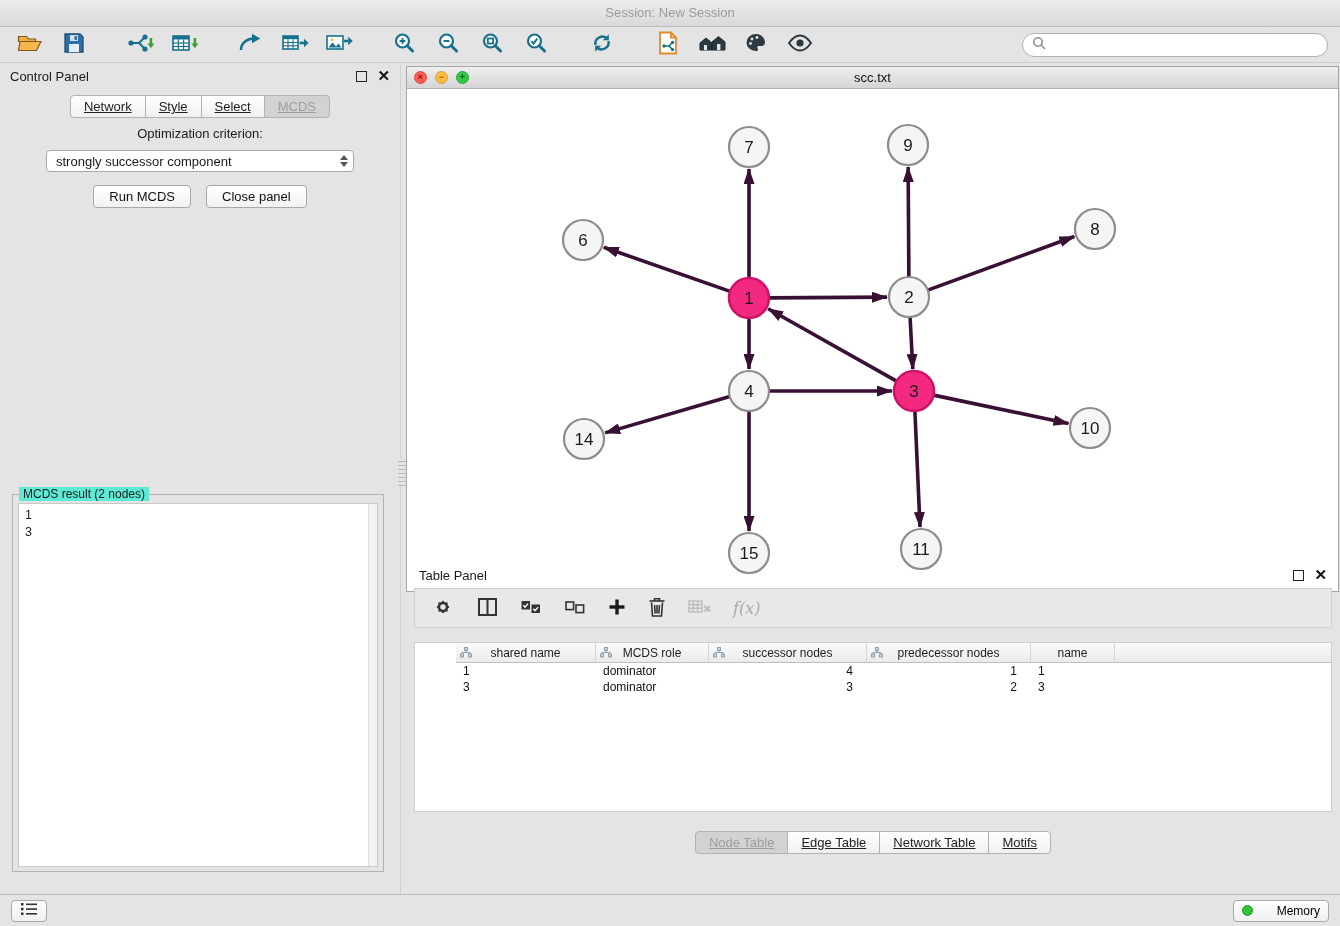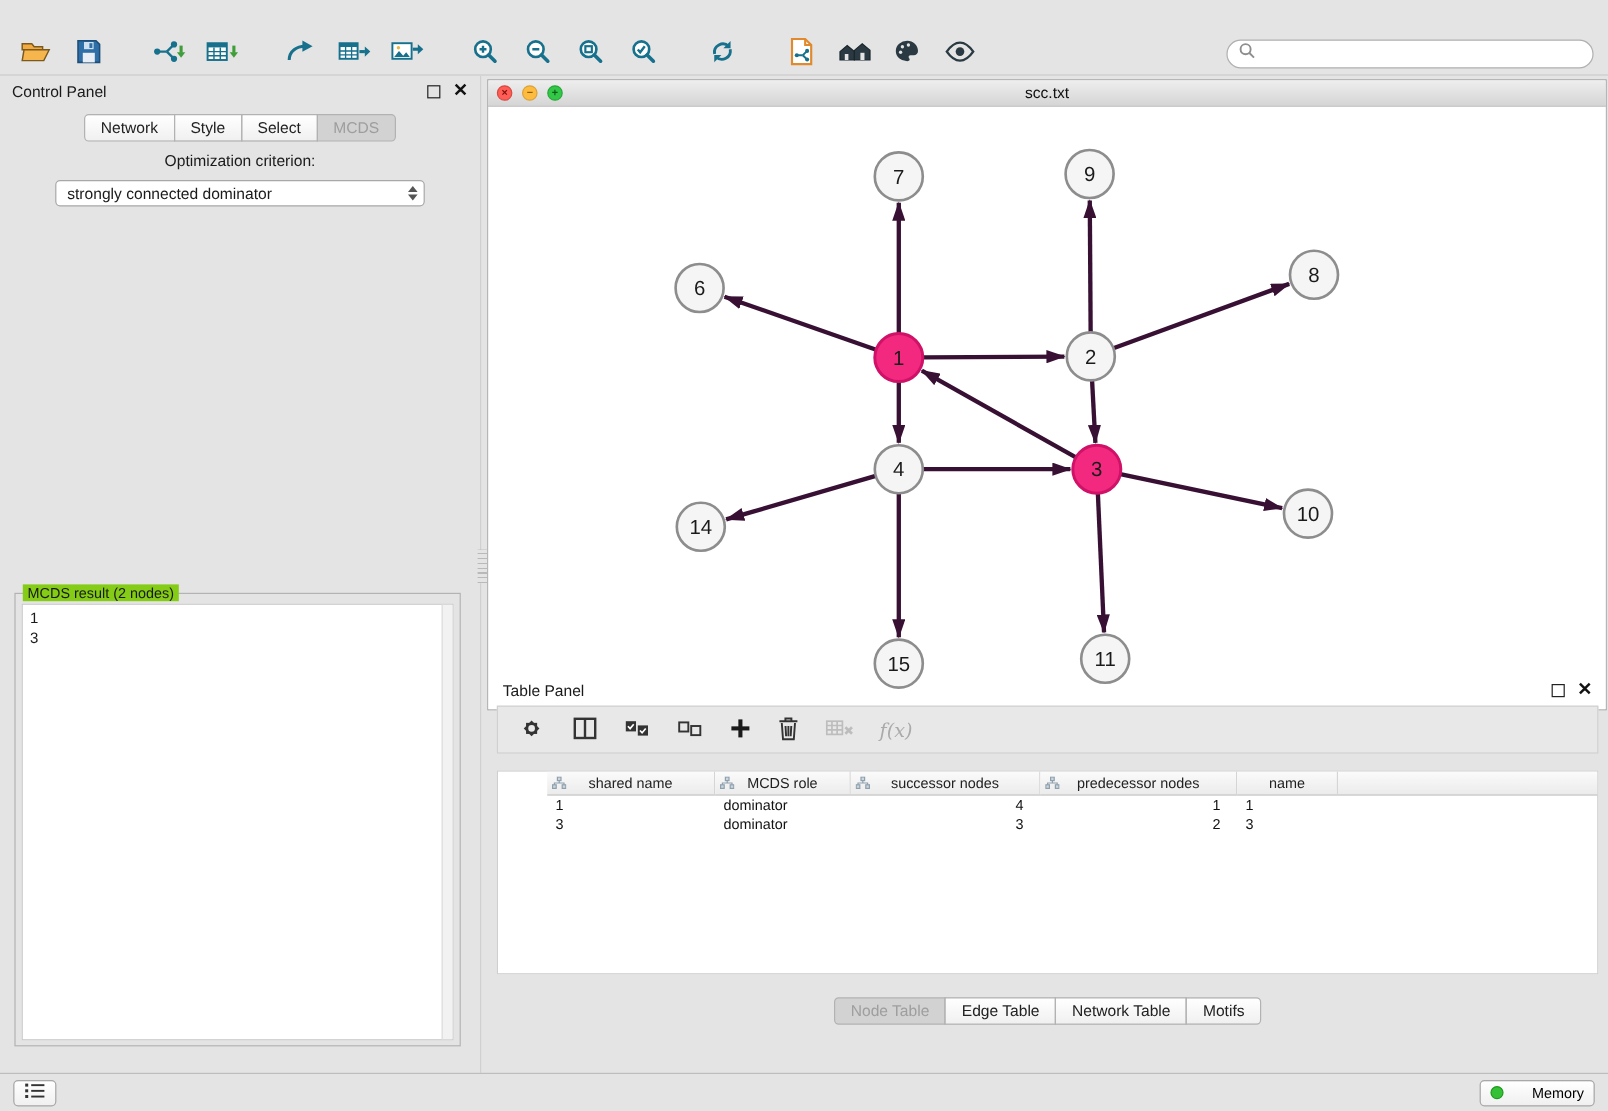--- a/index.html
+++ b/index.html
@@ -15,33 +15,33 @@
   .search{margin-left:auto;width:286px;height:22px;background:#fff;border:1px solid #b0b0b0;border-radius:12px;display:flex;align-items:center;padding:0 9px;gap:6px;}
   .search input{border:none;outline:none;flex:1;font-size:13px;background:transparent;font-family:"Liberation Sans",sans-serif;}
 
   
   .control-panel{position:absolute;left:0;top:63px;width:400px;height:831px;}
   .cp-header{height:26px;display:flex;align-items:center;padding:0 10px;font-size:13px;}
   .panel-win-btns{margin-left:auto;display:flex;align-items:center;gap:10px;}
   .float-btn{width:9px;height:9px;border:1.5px solid #222;background:transparent;}
   .close-x{font-size:15px;font-weight:bold;color:#111;line-height:12px;}
   .cp-tabs{display:flex;justify-content:center;margin-top:6px;}
-  .tab{background:linear-gradient(#ffffff,#f0f0f0);border:1px solid #b2b2b2;padding:3px 13px;font-size:13px;color:#222;margin-left:-1px;}
+  .tab{background:linear-gradient(#ffffff,#f0f0f0);border:1px solid #b2b2b2;padding:3px 13px;font-size:13px;color:#222;margin-left:-1px;text-decoration:underline;}
   .tab:first-child{border-radius:4px 0 0 4px;margin-left:0;}
   .tab:last-child{border-radius:0 4px 4px 0;}
   .tab.active{background:#d2d2d2;color:#9e9e9e;}
   .opt-label{text-align:center;margin-top:8px;font-size:13px;}
   .dropdown{margin:9px auto 0;width:308px;height:22px;background:#fff;border:1px solid #a8a8a8;border-radius:4px;display:flex;align-items:center;padding:0 5px 0 9px;font-size:13px;box-sizing:border-box;}
   .stepper{margin-left:auto;display:flex;flex-direction:column;align-items:center;gap:2px;}
   .tri-up{width:0;height:0;border-left:4px solid transparent;border-right:4px solid transparent;border-bottom:5px solid #555;}
   .tri-down{width:0;height:0;border-left:4px solid transparent;border-right:4px solid transparent;border-top:5px solid #555;}
   .cp-buttons{display:flex;justify-content:center;gap:15px;margin-top:13px;}
   .btn{background:linear-gradient(#ffffff,#f2f2f2);border:1px solid #a8a8a8;border-radius:4px;font-size:13px;padding:3px 15px;color:#111;font-family:"Liberation Sans",sans-serif;}
   .result-group{position:absolute;left:12px;right:16px;top:431px;bottom:22px;border:1px solid #b3b3b3;}
-  .result-legend{position:absolute;top:-8px;left:6px;background:#84cc16;padding:0 4px;font-size:12px;}
+  .result-legend{position:absolute;top:-8px;left:6px;background:#5eead4;padding:0 4px;font-size:12px;}
   .result-inner{position:absolute;left:5px;right:5px;top:8px;bottom:4px;background:#fff;border:1px solid #c9c9c9;}
   .result-text{white-space:pre;font-size:12.5px;line-height:17px;padding:3px 6px;}
   .result-scroll{position:absolute;right:0;top:0;bottom:0;width:8px;background:#f2f2f2;border-left:1px solid #ddd;}
 
   .v-splitter{position:absolute;left:400px;top:63px;width:5px;height:831px;border-left:1px solid #d0d0d0;}
   .grip-v{position:absolute;left:398px;top:458px;width:8px;height:28px;background:repeating-linear-gradient(#e4e4e4 0 3px,#b9b9b9 3px 4px);}
   .grip-h{position:absolute;left:858px;top:589px;width:20px;height:6px;background:repeating-linear-gradient(90deg,#e4e4e4 0 3px,#b9b9b9 3px 4px);}
 
   
   .network-window{position:absolute;left:406px;top:66px;width:933px;height:526px;background:#fff;border:1px solid #a6a6a6;box-sizing:border-box;}
@@ -71,20 +71,23 @@
   
   .statusbar{position:absolute;left:0;top:894px;width:1340px;height:32px;border-top:1px solid #bdbdbd;display:flex;align-items:center;justify-content:space-between;padding:0 11px;box-sizing:border-box;}
   .sb-btn{height:22px;min-width:30px;background:linear-gradient(#ffffff,#f0f0f0);border:1px solid #a8a8a8;border-radius:4px;display:flex;align-items:center;justify-content:center;gap:24px;font-size:12px;padding:0 8px;font-family:"Liberation Sans",sans-serif;}
   .mem-dot{width:9px;height:9px;border-radius:50%;background:#35c135;border:1px solid #1f9a1f;}
 </style>
 </head>
 <body>
 
 <div class="app">
 
+  <div class="titlebar">
+    <span>Session: New Session</span>
+  </div>
 
   <div class="toolbar">
     <div class="tb-group">
       <button class="tb-btn">
           <span>
         <svg width="26" height="24" viewBox="0 0 26 24">
               <path d="M1.5 5.5h8l2 2.5h7v2.5h-17z" fill="#f3aa3f" stroke="#7a5a1e" stroke-width="1.2"></path>
               <path d="M3 10.5h21l-4.5 9H1.5z" fill="#f6b54d" stroke="#7a5a1e" stroke-width="1.2"></path>
             </svg></span>
       </button>
@@ -286,25 +289,29 @@
       </span>
     </div>
     <div class="cp-tabs">
       <button class="tab">Network</button>
       <button class="tab">Style</button>
       <button class="tab">Select</button>
       <button class="tab active">MCDS</button>
     </div>
     <div class="opt-label">Optimization criterion:</div>
     <div class="dropdown">
-      <span>strongly connected dominator</span>
+      <span>strongly successor component</span>
       <span class="stepper">
           <span class="tri-up"></span>
           <span class="tri-down"></span>
         </span>
+    </div>
+    <div class="cp-buttons">
+      <button class="btn">Run MCDS</button>
+      <button class="btn">Close panel</button>
     </div>
     <div class="result-group">
       <span class="result-legend">MCDS result (2 nodes)</span>
       <div class="result-inner">
         <div class="result-text" id="mcds-result-text">1
 3</div>
         <div class="result-scroll"></div>
       </div>
     </div>
   </div>

